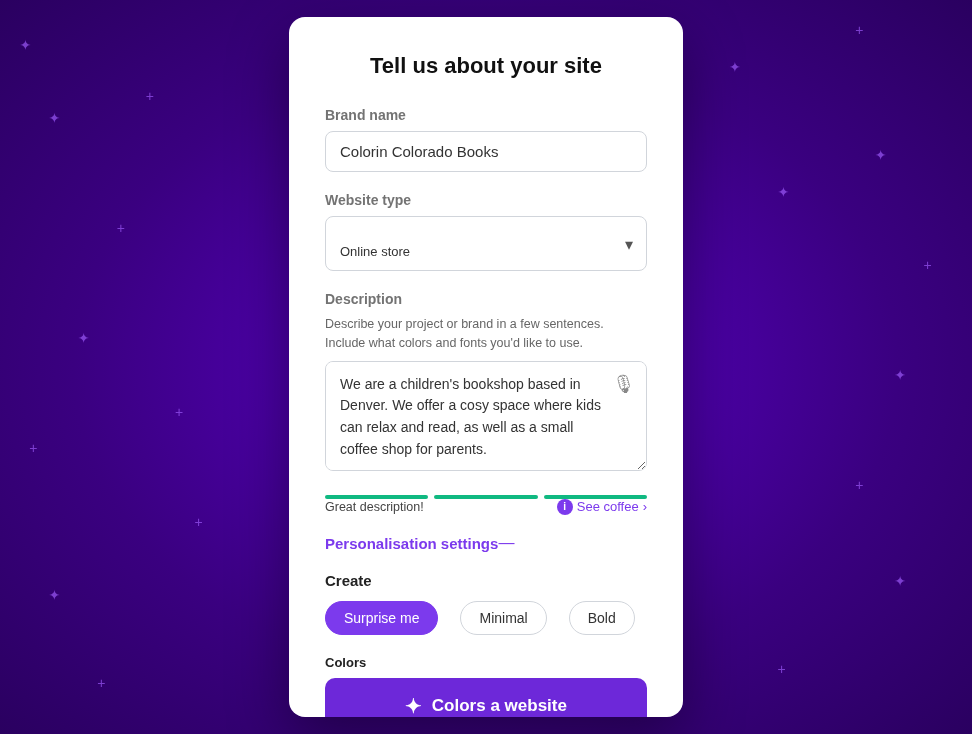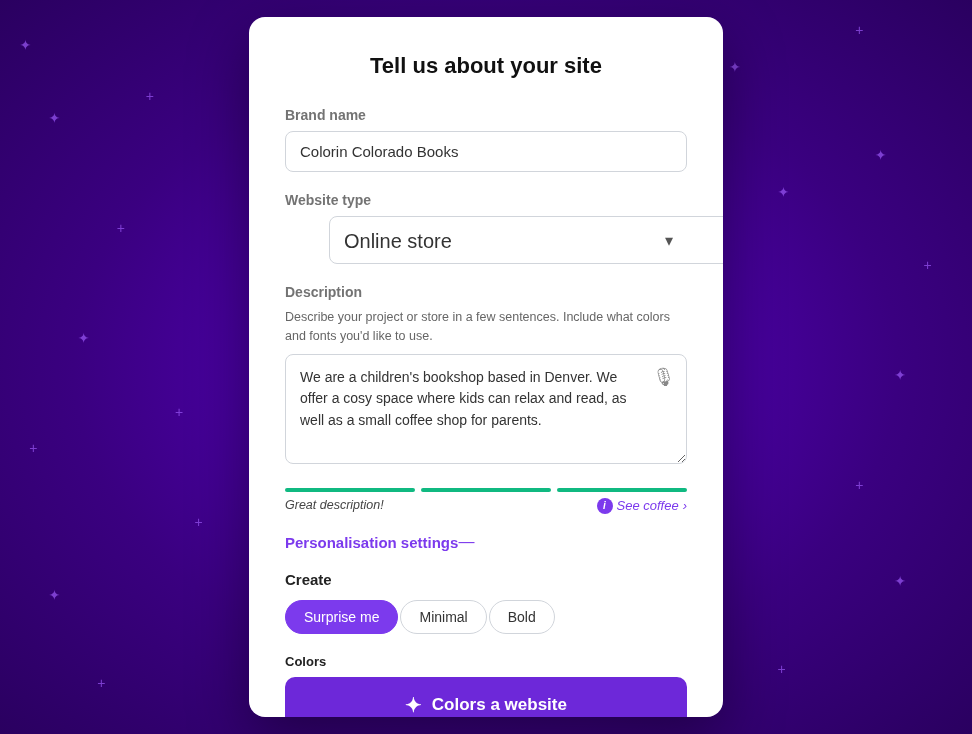--- a/index.html
+++ b/index.html
@@ -28,21 +28,21 @@
       position: absolute;
       color: #9b59f7;
       font-size: 14px;
       opacity: 0.7;
     }
 
     
     .card {
       background: #ffffff;
       border-radius: 16px;
-      width: 474px;
+      width: 394px;
       max-height: 700px;
       overflow-y: auto;
       padding: 36px 36px 32px 36px;
       position: relative;
       z-index: 10;
       box-shadow: 0 20px 60px rgba(0,0,0,0.4);
     }
 
     .card-title {
       font-size: 22px;
@@ -74,30 +74,29 @@
       outline: none;
       transition: border-color 0.2s;
     }
 
     .select-wrapper {
       position: relative;
       width: 100%;
     }
     .select-input {
       width: 100%;
-      padding: 13px 40px 11px 14px;
+      padding: 27px 40px 11px 14px;
       border: 1px solid #d1d5db;
       border-radius: 8px;
-      font-size: 20px;
+      font-size: 13px;
       color: #333;
       appearance: none;
       background: white;
       outline: none;
       cursor: pointer;
-      margin-left: 44px;
     }
     .select-chevron {
       position: absolute;
       right: 14px;
       top: 50%;
       transform: translateY(-50%);
       pointer-events: none;
       color: #555;
       font-size: 16px;
     }
@@ -143,23 +142,21 @@
     .progress-bar {
       flex: 1;
       height: 4px;
       border-radius: 2px;
       background: #10b981;
     }
 
     .quality-row {
       display: flex;
       justify-content: space-between;
-      align-items: flex-start;
-      margin-top: 6px;
-      font-style: italic;
+      align-items: center;
     }
     .quality-label {
       font-size: 12.5px;
       color: #444;
     }
     .see-example-link {
       display: flex;
       align-items: center;
       gap: 4px;
       font-size: 13px;
@@ -202,21 +199,21 @@
     
     .section-label {
       font-size: 15px;
       font-weight: 600;
       color: #222;
       margin-bottom: 12px;
     }
 
     .style-options {
       display: flex;
-      gap: 2px;
+      gap: 22px;
       flex-wrap: wrap;
       margin-bottom: 20px;
     }
     .style-chip {
       padding: 8px 18px;
       border-radius: 999px;
       border: 1.5px solid #d1d5db;
       font-size: 14px;
       color: #333;
       cursor: pointer;
@@ -301,21 +298,21 @@
         <option>Portfolio</option>
         <option>Blog</option>
         <option>Landing page</option>
       </select>
       <span class="select-chevron">▾</span>
     </div>
   </div>
 
   <div class="field-group">
     <label class="field-label">Description</label>
-    <p class="description-hint">Describe your project or store in a few sentences. Include what colors and fonts you'd like to use.</p>
+    <p class="description-hint">Describe your project or brand in a few sentences. Include what colors and fonts you'd like to use.</p>
     <div class="textarea-wrapper">
       <textarea class="desc-textarea" style="">We are a children's bookshop based in Denver. We offer a cosy space where kids can relax and read, as well as a small coffee shop for parents.</textarea>
       <span class="mic-icon">🎙</span>
     </div>
   </div>
 
   <div>
     <div class="progress-row">
       <div class="progress-bar"></div>
       <div class="progress-bar"></div>

